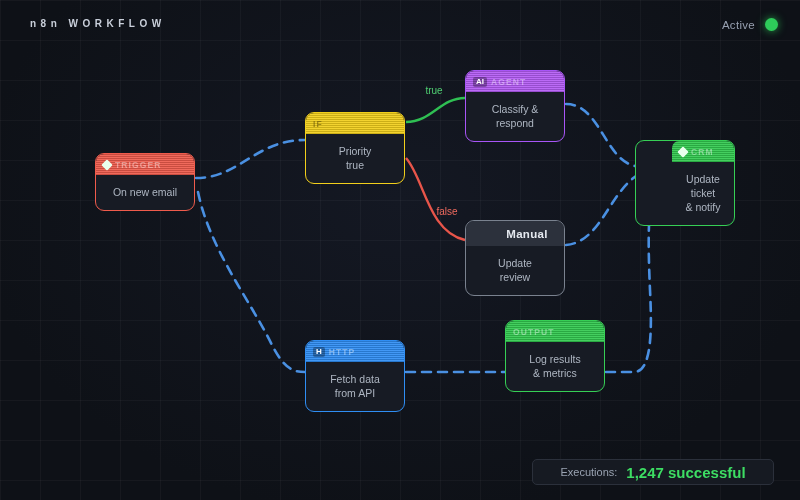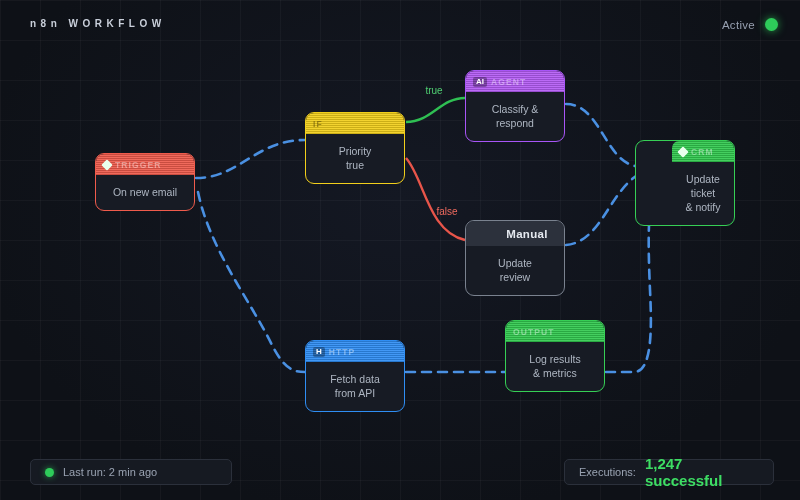--- a/index.html
+++ b/index.html
@@ -120,21 +120,21 @@
     background: #161a22;
     display: flex; align-items: center;
     padding: 0 14px; gap: 9px;
   }
   .chip-text { font-size: 11px; color: #9aa3b2; }
   .dot-sm {
     width: 9px; height: 9px; border-radius: 50%;
     background: #2ecc5a; box-shadow: 0 0 6px rgba(46,204,90,.7);
   }
   #chip-lastrun   { left: 30px;  top: 459px; width: 202px; }
-  #chip-exec      { right: 26px; top: 459px; width: 210px; justify-content: center; }
+  #chip-exec      { right: 26px; top: 459px; width: 242px; justify-content: center; }
   .exec-value { font-size: 15px; font-weight: bold; color: #3ddd63; }
 </style>
 </head>
 <body>
 
 <div id="app">
 
   <div class="hdr-title">n8n WORKFLOW</div>
 
   <div class="hdr-status">
@@ -229,23 +229,19 @@
   <div class="node n-output" style="left:505px; top:320px;">
     <div class="node-head">
       <span class="node-head-title">OUTPUT</span>
     </div>
     <div class="node-body">
       <span>Log results</span><br>
       <span>&amp; metrics</span>
     </div>
   </div>
 
-  <div class="chip" id="chip-lastrun">
-    <span class="dot-sm"></span>
-    <span class="chip-text">Last run: 2 min ago</span>
-  </div>
 
   <div class="chip" id="chip-exec">
     <span class="chip-text">Executions:</span>
     <span class="exec-value">1,247 successful</span>
   </div>
 
 </div>
 
 </body></html>

